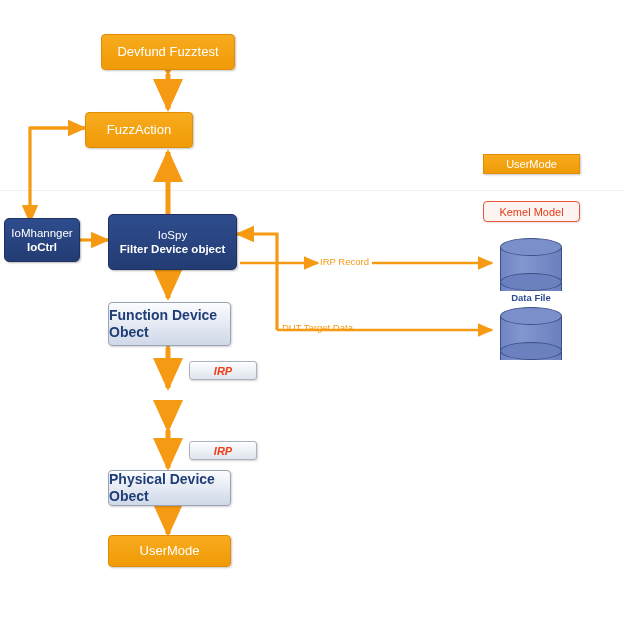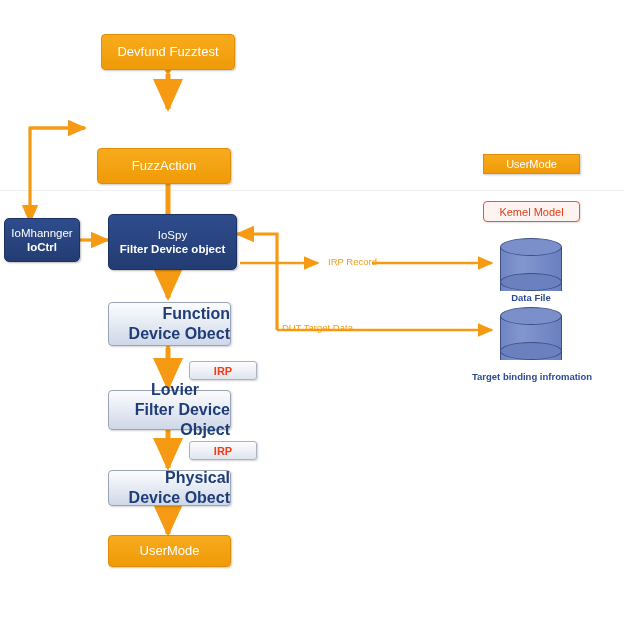--- a/index.html
+++ b/index.html
@@ -11,21 +11,21 @@
     overflow:hidden;
   }
   
   .node{
     position:absolute;
     box-sizing:border-box;
     display:flex;
     flex-direction:column;
     align-items:center;
     justify-content:center;
-    text-align:right;
+    text-align:left;
     line-height:1.25;
     z-index:5;
   }
   .node-orange{
     background:linear-gradient(#f7ab1d,#f09a07);
     border:1px solid #e08c05;
     border-radius:4px;
     color:#ffffff;
     font-size:13px;
     box-shadow:1px 1px 2px rgba(0,0,0,.22);
@@ -38,36 +38,36 @@
     font-size:11.5px;
     font-weight:bold;
     box-shadow:1px 1px 2px rgba(0,0,0,.28);
   }
   .node-navy .l1{font-weight:normal;font-size:11.5px;}
   .node-light{
     background:linear-gradient(#fbfcfe,#cfd8e8);
     border:1px solid #9aa4b5;
     border-radius:4px;
     color:#1f3d77;
-    font-size:16px;
+    font-size:14px;
     font-weight:bold;
     box-shadow:1px 1px 2px rgba(0,0,0,.18);
-    padding-left:11px;
   }
   .badge-irp{
     position:absolute;
     box-sizing:border-box;
     display:flex;align-items:center;justify-content:center;
     background:linear-gradient(#fdfdfe,#dfe5ee);
     border:1px solid #a9b2c2;
     border-radius:3px;
     color:#ef3c14;
     font-size:11px;font-weight:bold;
     box-shadow:1px 1px 2px rgba(0,0,0,.18);
     z-index:5;
+    font-style:italic;
   }
   .badge-user{
     position:absolute;
     box-sizing:border-box;
     display:flex;align-items:center;justify-content:center;
     background:linear-gradient(#f7ab1d,#f09a07);
     border:1px solid #e08c05;
     border-radius:0;
     color:#ffffff;font-size:11px;
     box-shadow:1px 1px 2px rgba(0,0,0,.22);
@@ -178,42 +178,38 @@
     <line x1="240" y1="263" x2="318" y2="263" stroke="#f59a12" stroke-width="2.6" marker-end="url(#ah)"></line>
     <line x1="372" y1="263" x2="492" y2="263" stroke="#f59a12" stroke-width="2.6" marker-end="url(#ah)"></line>
 
     <line x1="277" y1="330" x2="492" y2="330" stroke="#f59a12" stroke-width="2.6" marker-end="url(#ah)"></line>
   </svg>
 
   <div class="node node-orange" style="left:101px;top:34px;width:134px;height:36px;">
     <span>Devfund Fuzztest</span>
   </div>
 
-  <div class="node node-orange" style="left:97px;top:112px;width:134px;height:36px;margin-top:36px;">
+  <div class="node node-orange" style="left:85px;top:112px;width:108px;height:36px;">
     <span>FuzzAction</span>
   </div>
 
   <div class="node node-navy" style="left:4px;top:218px;width:76px;height:44px;">
     <span class="l1">IoMhannger</span>
     <span>IoCtrl</span>
   </div>
 
   <div class="node node-navy" style="left:108px;top:214px;width:129px;height:56px;">
     <span class="l1">IoSpy</span>
     <span>Filter Device object</span>
   </div>
 
   <div class="node node-light" style="left:108px;top:302px;width:123px;height:44px;">
     <span>Function Device Obect</span>
   </div>
 
-  <div class="node node-light" style="left:108px;top:390px;width:123px;height:40px;">
-    <span>Lovier</span>
-    <span>Filter Device Object</span>
-  </div>
 
   <div class="node node-light" style="left:108px;top:470px;width:123px;height:36px;">
     <span>Physical Device Obect</span>
   </div>
 
   <div class="node node-orange" style="left:108px;top:535px;width:123px;height:32px;">
     <span>UserMode</span>
   </div>
 
   <div class="badge-irp" style="left:189px;top:361px;width:68px;height:19px;">
@@ -239,25 +235,22 @@
   </div>
   <div class="cyl-label" style="left:480px;top:292px;width:102px;">
     <span>Data File</span>
   </div>
 
   <div class="cyl" style="left:500px;top:307px;width:62px;height:56px;">
     <div class="cyl-body"></div>
     <div class="cyl-bot"></div>
     <div class="cyl-cap"></div>
   </div>
-  <div class="cyl-label" style="left:452px;top:371px;width:160px;">
-    <span>Target binding infromation</span>
-  </div>
-
-  <div class="arrow-label" style="left:320px;top:256px;margin-left:8px;">
+
+  <div class="arrow-label" style="left:320px;top:256px;">
     <span>IRP Record</span>
   </div>
 
   <div class="arrow-label" style="left:282px;top:322px;">
     <span>DUT Target Data</span>
   </div>
 
 </div>
 
 </body></html>

